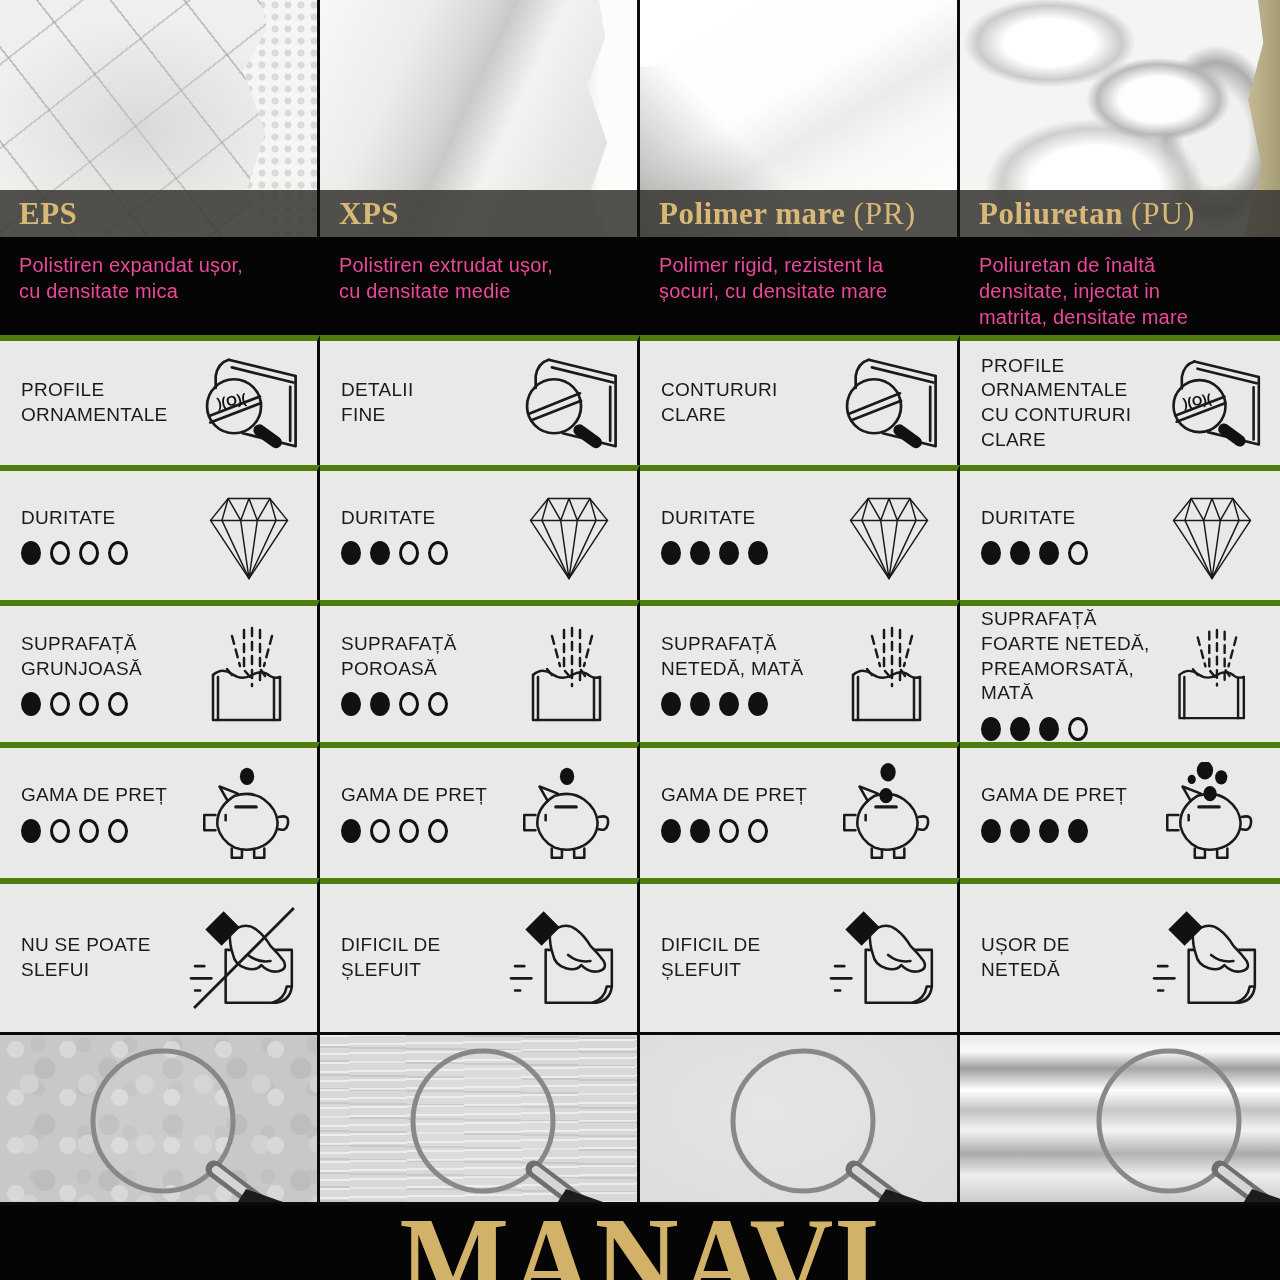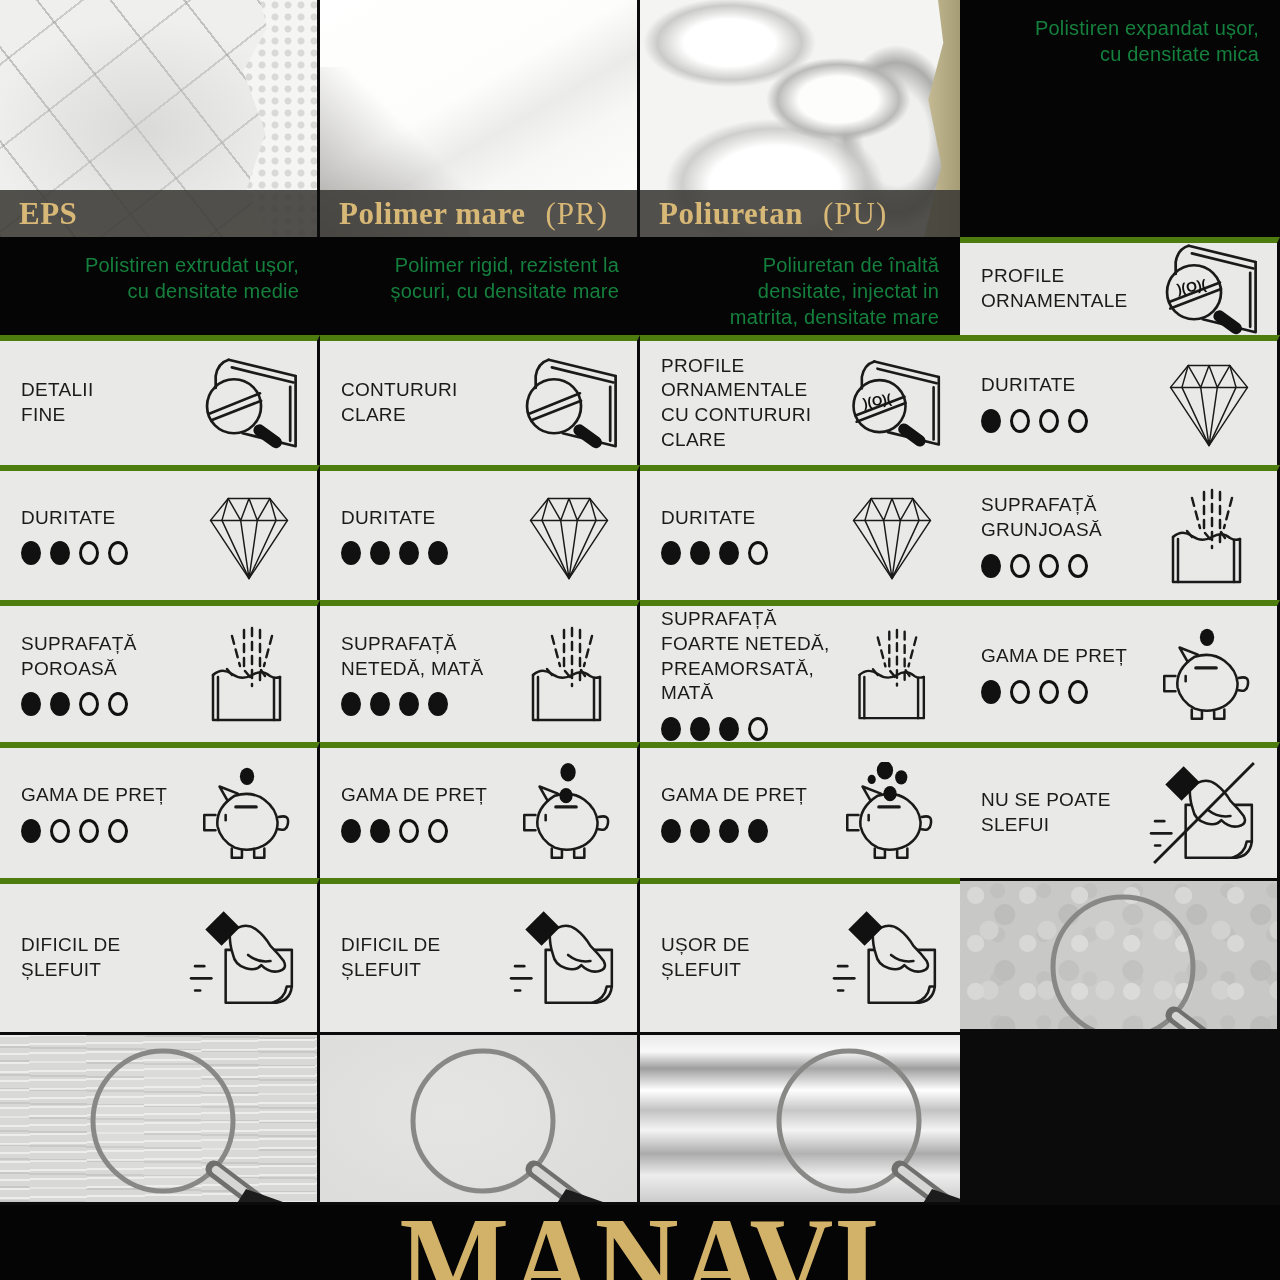--- a/index.html
+++ b/index.html
@@ -29,24 +29,24 @@
     radial-gradient(ellipse 120px 62px at 28% 18%, #ffffff 38%, rgba(195,195,193,.85) 60%, transparent 72%),
     radial-gradient(ellipse 95px 55px at 62% 42%, #fdfdfb 42%, rgba(180,180,178,.9) 64%, transparent 76%),
     radial-gradient(ellipse 140px 85px at 42% 78%, #ffffff 46%, rgba(200,200,198,.85) 66%, transparent 78%),
     radial-gradient(ellipse 85px 125px at 80% 58%, #f0f0ee 38%, rgba(165,165,163,.9) 60%, transparent 74%);}
   .pu-edge{position:absolute;top:0;right:0;width:44px;height:100%;
     background:linear-gradient(90deg,#cfc6a0,#a59c76);
     clip-path:polygon(50% 0,100% 0,100% 100%,18% 100%,58% 70%,28% 42%,62% 18%);}
   .photo-title{position:absolute;left:0;right:0;bottom:0;height:47px;background:rgba(62,59,55,.89);
     display:flex;align-items:center;padding-left:19px;
     font-family:"Liberation Serif",serif;font-weight:700;font-size:31px;color:#d8b876;letter-spacing:.5px;white-space:nowrap;}
-  .photo-title .abbr{font-weight:400;margin-left:20px;letter-spacing:1px;}
+  .photo-title .abbr{font-weight:400;margin-left:8px;letter-spacing:1px;}
   
   .desc-cell{background:#050505;border-right:3px solid #050505;padding:15px 18px 0 19px;
-    color:#15803d;font-size:20px;line-height:1.3;white-space:pre-line;letter-spacing:.2px;text-align:right;}
+    color:#ec4899;font-size:20px;line-height:1.3;white-space:pre-line;letter-spacing:.2px;}
   
   .feat-cell{border-top:6px solid #4d7c0f;display:flex;align-items:center;justify-content:space-between;
     padding:0 16px 0 21px;}
   .lbl{font-size:19px;line-height:1.3;font-weight:500;color:#1b1b1b;letter-spacing:.3px;white-space:pre-line;}
   .dots{display:flex;margin-top:11px;}
   .dot{width:20px;height:24px;border-radius:50%;border:3px solid #111;margin-right:9px;box-sizing:border-box;}
   .dot.filled{background:#111;border-color:#111;}
   .ico{flex:0 0 auto;}
   
   .texture-cell{border-top:3px solid #0b0b0b;border-bottom:3px solid #0b0b0b;}
@@ -182,20 +182,27 @@
 
 <div class="board">
 
   <div class="cell photo-cell p-eps">
     <div class="eps-grain"></div>
     <div class="photo-title">
       <span>EPS</span>
       <span class="abbr"></span>
     </div>
   </div>
+  <div class="cell photo-cell p-xps">
+    <div class="xps-edge"></div>
+    <div class="photo-title">
+      <span>XPS</span>
+      <span class="abbr"></span>
+    </div>
+  </div>
   <div class="cell photo-cell p-pr">
     <div class="pr-wedge"></div>
     <div class="photo-title">
       <span>Polimer mare</span>
       <span class="abbr">(PR)</span>
     </div>
   </div>
   <div class="cell photo-cell p-pu c4">
     <div class="pu-edge"></div>
     <div class="photo-title">
@@ -438,21 +445,21 @@
   </div>
   <div class="cell feat-cell">
     <div class="lbl">DIFICIL DE
 ȘLEFUIT</div>
     <svg class="ico" width="112" height="104">
         <use href="#icon-sanding"></use>
       </svg>
   </div>
   <div class="cell feat-cell c4">
     <div class="lbl">UȘOR DE
-ȘLEFUIT</div>
+NETEDĂ</div>
     <svg class="ico" width="112" height="104">
         <use href="#icon-sanding"></use>
       </svg>
   </div>
 
   <div class="cell texture-cell t-eps">
     <svg class="lens" viewBox="0 0 320 173">
         <use href="#texture-lens"></use>
       </svg>
   </div>

